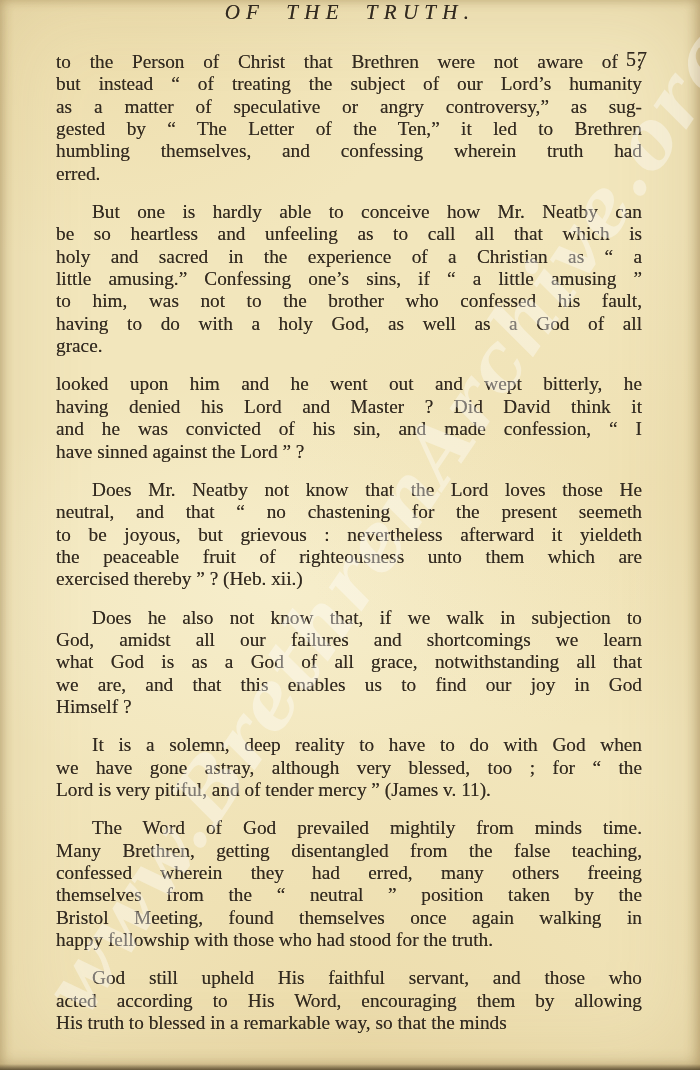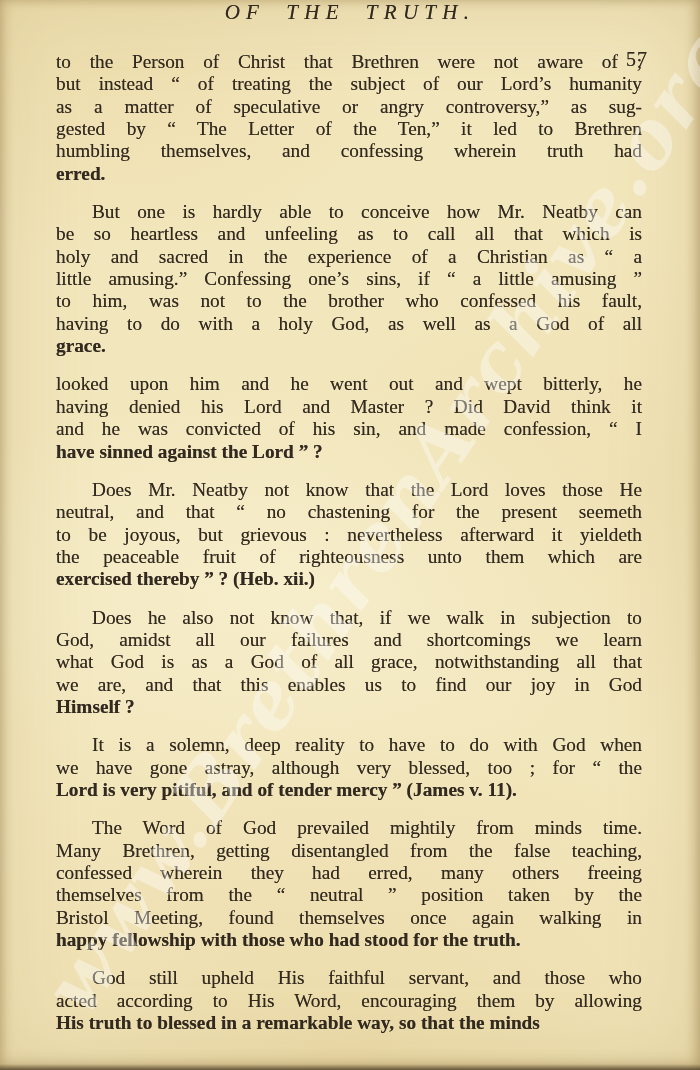--- a/index.html
+++ b/index.html
@@ -64,21 +64,20 @@
   }
   .para { margin: 16px; }
   .line {
     text-align: justify;
     text-align-last: justify;
     text-shadow: 0 0 0.55px rgba(48,38,26,0.62);
     white-space: normal;
   }
   .line.last {
     text-align-last: left;
-    font-weight: bold;
   }
   .line.indent {
     text-indent: 36px;
   }
   .watermark {
     position: absolute;
     left: 390px;
     top: 520px;
     transform: translate(-50%, -50%) rotate(-56deg);
     transform-origin: center;

